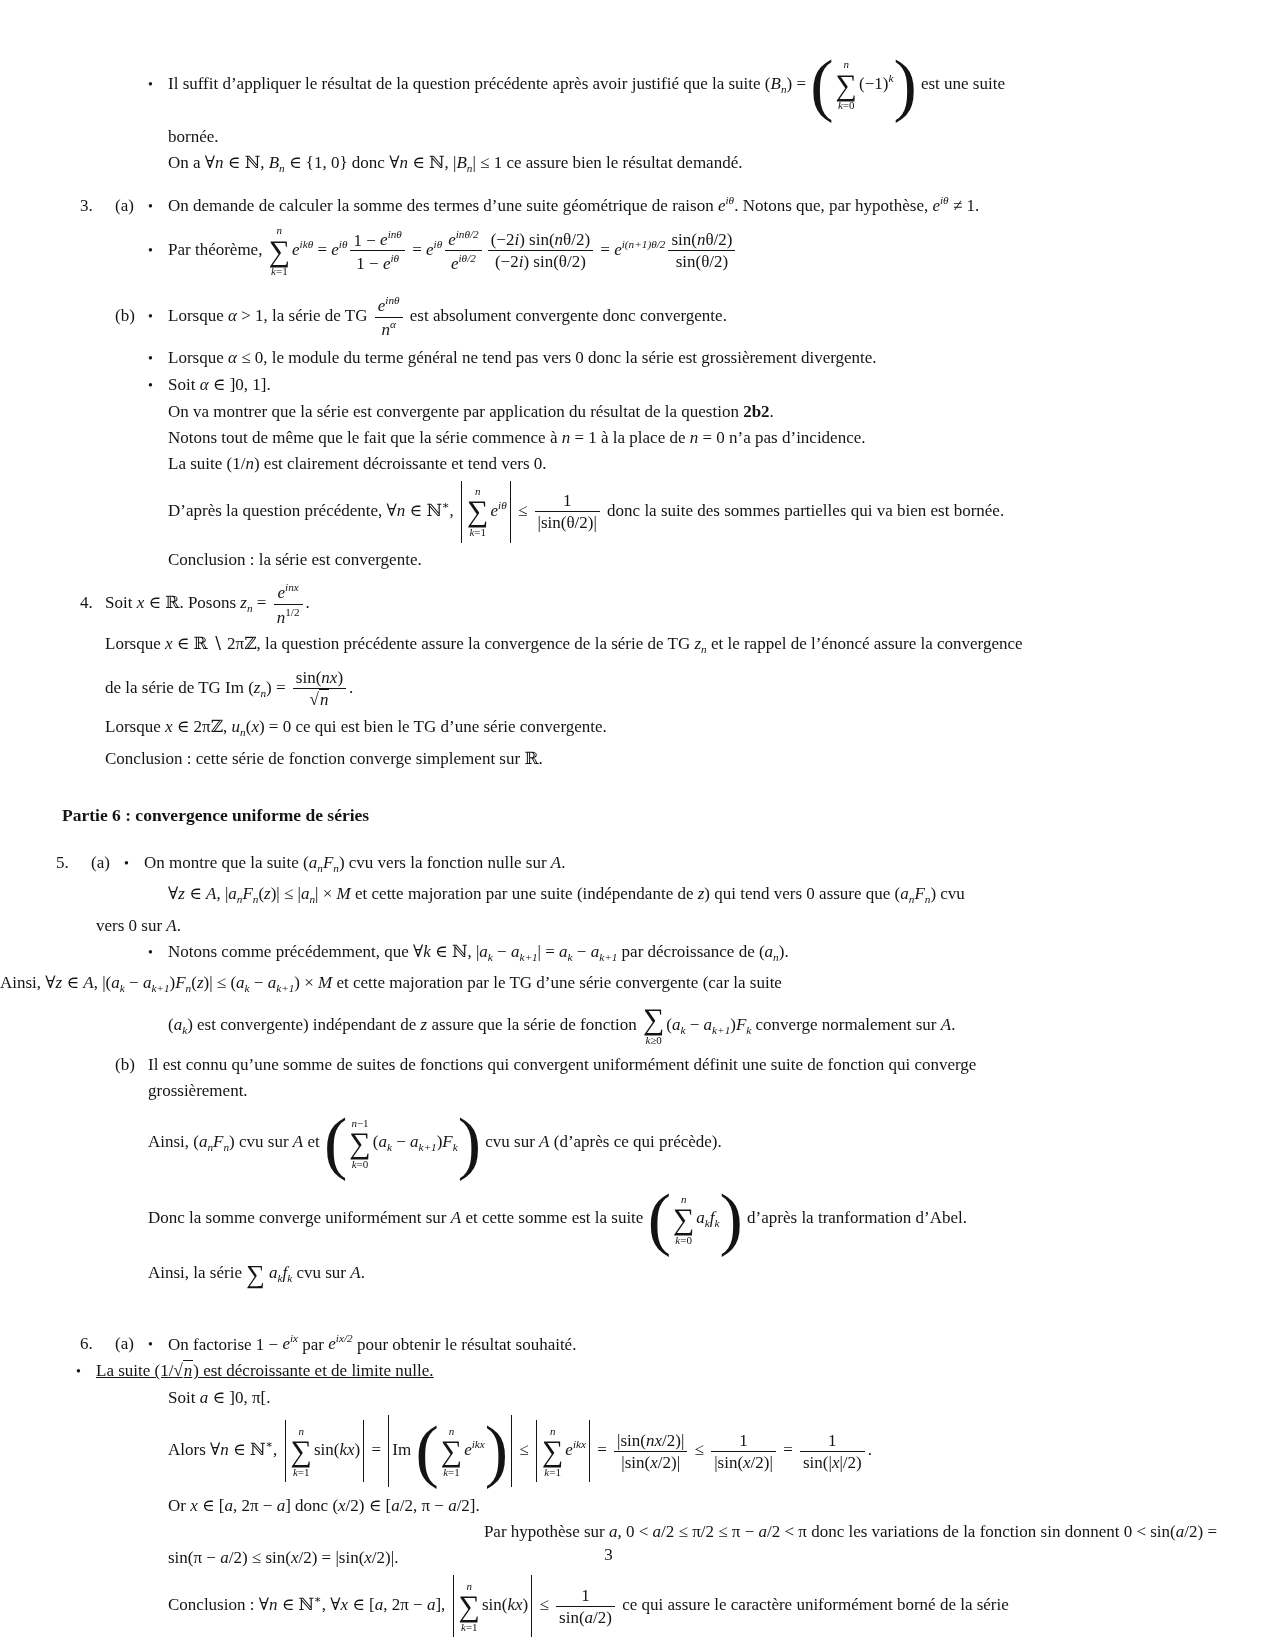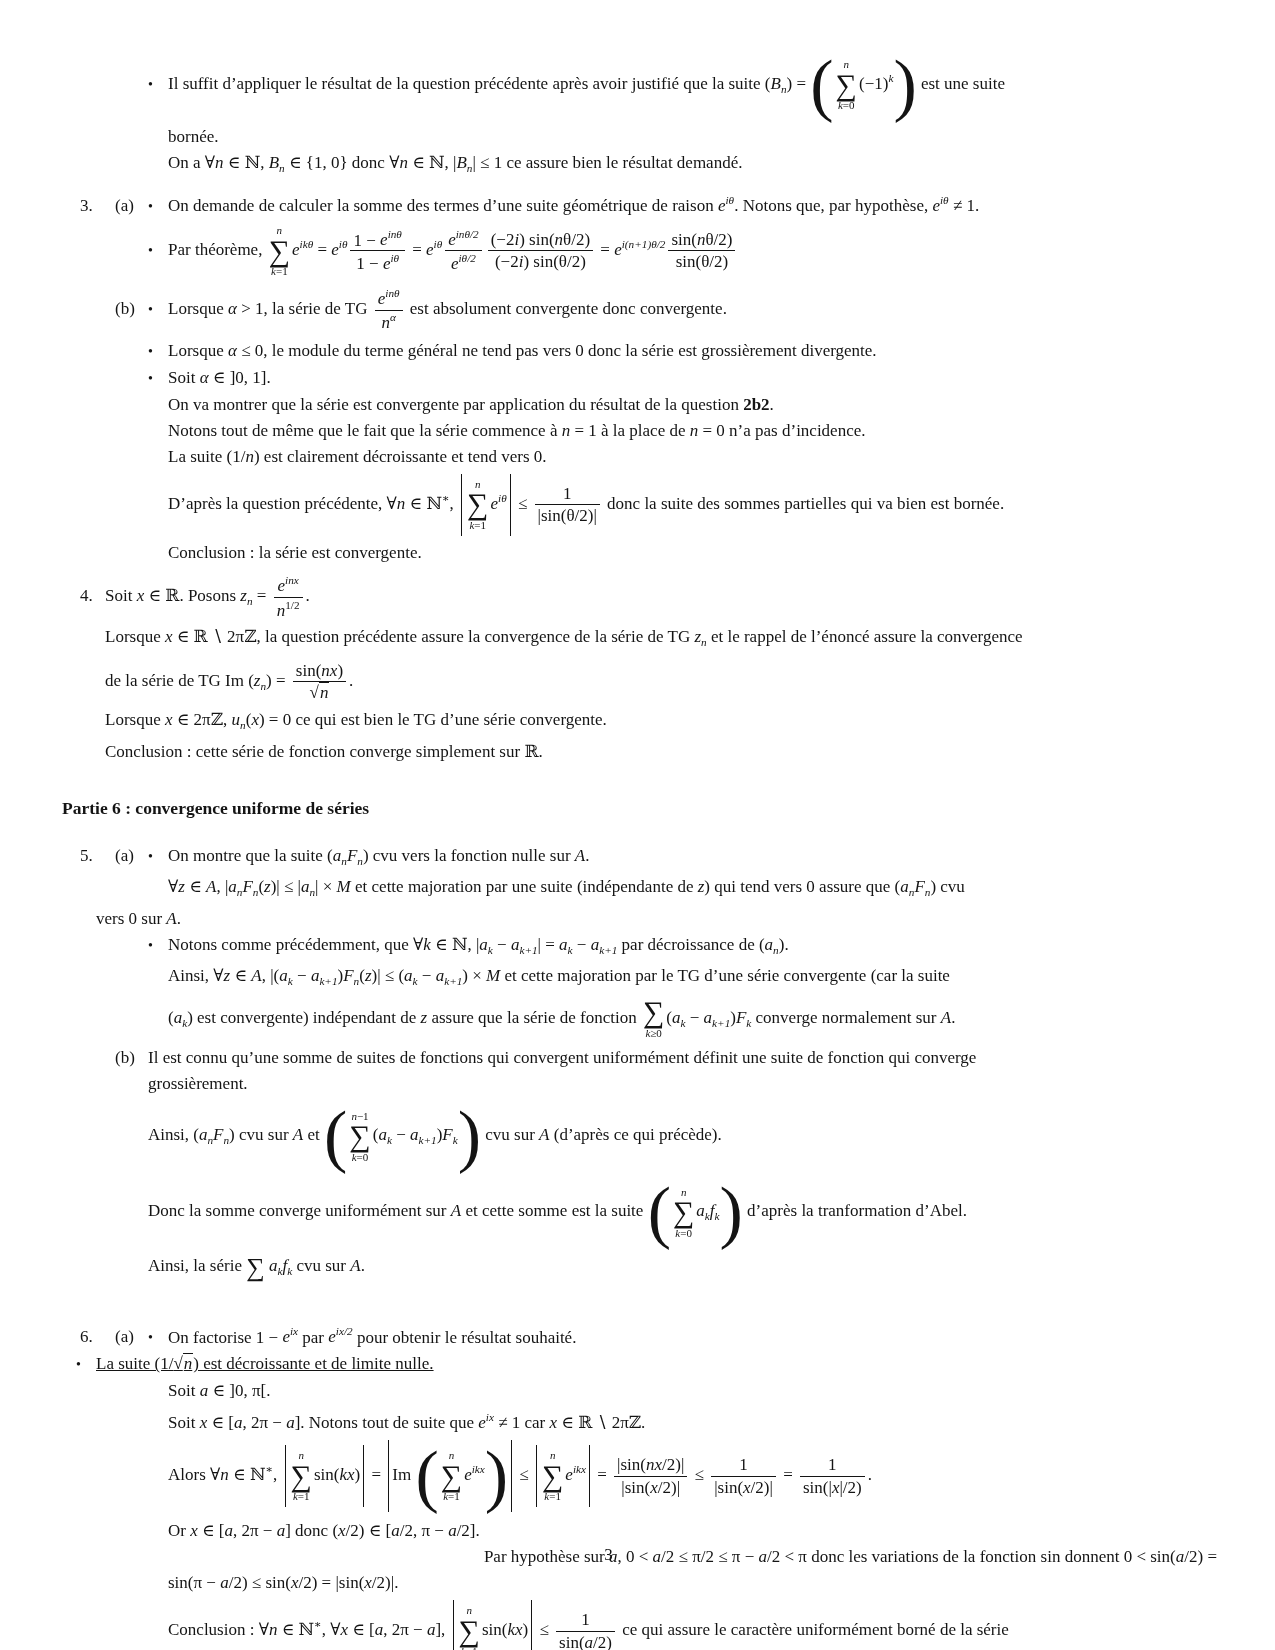--- a/index.html
+++ b/index.html
@@ -38,49 +38,48 @@
 </head>
 <body>
 
 <div class="page">
   <div>
       <div class="ln tall" style="padding-left: 148px;"><span class="blt">•</span><span class="tx">Il suffit d’appliquer le résultat de la question précédente après avoir justifié que la suite (<i>B<sub>n</sub></i>) = <span class="bp xl">(</span><span class="sm"><span class="ll"><i>n</i></span><span class="sg">∑</span><span class="ll"><i>k</i>=0</span></span>(−1)<sup><i>k</i></sup><span class="bp xl">)</span> est une suite</span></div>
       <div class="ln" style="padding-left: 168px;"><span class="tx">bornée.</span></div>
       <div class="ln" style="padding-left: 168px;"><span class="tx">On a ∀<i>n</i> ∈ ℕ, <i>B<sub>n</sub></i> ∈ {1, 0} donc ∀<i>n</i> ∈ ℕ, |<i>B<sub>n</sub></i>| ≤ 1 ce assure bien le résultat demandé.</span></div>
       <div class="ln" style="padding-left: 80px; margin-top: 6px;"><span class="num" style="width:35px">3.</span><span class="let">(a)</span><span class="blt">•</span><span class="tx">On demande de calculer la somme des termes d’une suite géométrique de raison <i>e<sup>iθ</sup></i>. Notons que, par hypothèse, <i>e<sup>iθ</sup></i> ≠ 1.</span></div>
       <div class="ln tall" style="padding-left: 148px;"><span class="blt">•</span><span class="tx">Par théorème, <span class="sm"><span class="ll"><i>n</i></span><span class="sg">∑</span><span class="ll"><i>k</i>=1</span></span><i>e<sup>ikθ</sup></i> = <i>e<sup>iθ</sup></i><span class="fr"><span class="nu">1 − <i>e<sup>inθ</sup></i></span><span class="de">1 − <i>e<sup>iθ</sup></i></span></span> = <i>e<sup>iθ</sup></i><span class="fr"><span class="nu"><i>e<sup>inθ/2</sup></i></span><span class="de"><i>e<sup>iθ/2</sup></i></span></span><span class="fr"><span class="nu">(−2<i>i</i>) sin(<i>n</i>θ/2)</span><span class="de">(−2<i>i</i>) sin(θ/2)</span></span> = <i>e<sup>i(n+1)θ/2</sup></i><span class="fr"><span class="nu">sin(<i>n</i>θ/2)</span><span class="de">sin(θ/2)</span></span></span></div>
-      <div class="ln tall" style="padding-left: 115px; margin-top: 9px;"><span class="let">(b)</span><span class="blt">•</span><span class="tx">Lorsque <i>α</i> &gt; 1, la série de TG <span class="fr"><span class="nu"><i>e<sup>inθ</sup></i></span><span class="de"><i>n<sup>α</sup></i></span></span> est absolument convergente donc convergente.</span></div>
+      <div class="ln tall" style="padding-left: 115px; margin-top: 16px;"><span class="let">(b)</span><span class="blt">•</span><span class="tx">Lorsque <i>α</i> &gt; 1, la série de TG <span class="fr"><span class="nu"><i>e<sup>inθ</sup></i></span><span class="de"><i>n<sup>α</sup></i></span></span> est absolument convergente donc convergente.</span></div>
       <div class="ln" style="padding-left: 148px;"><span class="blt">•</span><span class="tx">Lorsque <i>α</i> ≤ 0, le module du terme général ne tend pas vers 0 donc la série est grossièrement divergente.</span></div>
       <div class="ln" style="padding-left: 148px;"><span class="blt">•</span><span class="tx">Soit <i>α</i> ∈ ]0, 1].</span></div>
       <div class="ln" style="padding-left: 168px;"><span class="tx">On va montrer que la série est convergente par application du résultat de la question <b>2b2</b>.</span></div>
       <div class="ln" style="padding-left: 168px;"><span class="tx">Notons tout de même que le fait que la série commence à <i>n</i> = 1 à la place de <i>n</i> = 0 n’a pas d’incidence.</span></div>
       <div class="ln" style="padding-left: 168px;"><span class="tx">La suite (1/<i>n</i>) est clairement décroissante et tend vers 0.</span></div>
       <div class="ln tall" style="padding-left: 168px;"><span class="tx">D’après la question précédente, ∀<i>n</i> ∈ ℕ<sup>∗</sup>, <span class="vbar" style="height:62px"></span><span class="sm"><span class="ll"><i>n</i></span><span class="sg">∑</span><span class="ll"><i>k</i>=1</span></span><i>e<sup>iθ</sup></i><span class="vbar" style="height:62px"></span> ≤ <span class="fr"><span class="nu">1</span><span class="de">|sin(θ/2)|</span></span> donc la suite des sommes partielles qui va bien est bornée.</span></div>
       <div class="ln" style="padding-left: 168px;"><span class="tx">Conclusion : la série est convergente.</span></div>
       <div class="ln tall" style="padding-left: 80px; margin-top: 8px;"><span class="num" style="width:25px">4.</span><span class="tx">Soit <i>x</i> ∈ ℝ. Posons <i>z<sub>n</sub></i> = <span class="fr"><span class="nu"><i>e<sup>inx</sup></i></span><span class="de"><i>n</i><sup>1/2</sup></span></span>.</span></div>
       <div class="ln" style="padding-left: 105px;"><span class="tx">Lorsque <i>x</i> ∈ ℝ ∖ 2πℤ, la question précédente assure la convergence de la série de TG <i>z<sub>n</sub></i> et le rappel de l’énoncé assure la convergence</span></div>
       <div class="ln tall" style="padding-left: 105px;"><span class="tx">de la série de TG Im (<i>z<sub>n</sub></i>) = <span class="fr"><span class="nu">sin(<i>nx</i>)</span><span class="de"><span class="rt">√<span class="ov"><i>n</i></span></span></span></span>.</span></div>
       <div class="ln" style="padding-left: 105px;"><span class="tx">Lorsque <i>x</i> ∈ 2πℤ, <i>u<sub>n</sub></i>(<i>x</i>) = 0 ce qui est bien le TG d’une série convergente.</span></div>
       <div class="ln" style="padding-left: 105px;"><span class="tx">Conclusion : cette série de fonction converge simplement sur ℝ.</span></div>
       <div class="ln head" style="padding-left: 62px; margin-top: 30px;"><span class="tx">Partie 6 : convergence uniforme de séries</span></div>
-      <div class="ln" style="padding-left: 80px; margin-top: 22px;"><span class="num" style="width:35px">5.</span><span class="let">(a)</span><span class="blt">•</span><span class="tx">On montre que la suite (<i>a<sub>n</sub>F<sub>n</sub></i>) cvu vers la fonction nulle sur <i>A</i>.</span></div>
+      <div class="ln" style="padding-left: 56px; margin-top: 22px;"><span class="num" style="width:35px">5.</span><span class="let">(a)</span><span class="blt">•</span><span class="tx">On montre que la suite (<i>a<sub>n</sub>F<sub>n</sub></i>) cvu vers la fonction nulle sur <i>A</i>.</span></div>
       <div class="ln" style="padding-left: 168px;"><span class="tx">∀<i>z</i> ∈ <i>A</i>, |<i>a<sub>n</sub>F<sub>n</sub></i>(<i>z</i>)| ≤ |<i>a<sub>n</sub></i>| × <i>M</i> et cette majoration par une suite (indépendante de <i>z</i>) qui tend vers 0 assure que (<i>a<sub>n</sub>F<sub>n</sub></i>) cvu</span></div>
       <div class="ln" style="padding-left: 96px;"><span class="tx">vers 0 sur <i>A</i>.</span></div>
       <div class="ln" style="padding-left: 148px;"><span class="blt">•</span><span class="tx">Notons comme précédemment, que ∀<i>k</i> ∈ ℕ, |<i>a<sub>k</sub></i> − <i>a<sub>k+1</sub></i>| = <i>a<sub>k</sub></i> − <i>a<sub>k+1</sub></i> par décroissance de (<i>a<sub>n</sub></i>).</span></div>
-      <div class="ln" style="padding-left: 168px;"><span class="tx">Ainsi, ∀<i>z</i> ∈ <i>A</i>, |(<i>a<sub>k</sub></i> − <i>a<sub>k+1</sub></i>)<i>F<sub>n</sub></i>(<i>z</i>)| ≤ (<i>a<sub>k</sub></i> − <i>a<sub>k+1</sub></i>) × <i>M</i> et cette majoration par le TG d’une série convergente (car la suite</span></div>
+      <div class="ln" style=""><span class="tx">Ainsi, ∀<i>z</i> ∈ <i>A</i>, |(<i>a<sub>k</sub></i> − <i>a<sub>k+1</sub></i>)<i>F<sub>n</sub></i>(<i>z</i>)| ≤ (<i>a<sub>k</sub></i> − <i>a<sub>k+1</sub></i>) × <i>M</i> et cette majoration par le TG d’une série convergente (car la suite</span></div>
       <div class="ln tall" style="padding-left: 168px;"><span class="tx">(<i>a<sub>k</sub></i>) est convergente) indépendant de <i>z</i> assure que la série de fonction <span class="sm"><span class="sg">∑</span><span class="ll"><i>k</i>≥0</span></span>(<i>a<sub>k</sub></i> − <i>a<sub>k+1</sub></i>)<i>F<sub>k</sub></i> converge normalement sur <i>A</i>.</span></div>
       <div class="ln" style="padding-left: 115px; margin-top: 6px;"><span class="let">(b)</span><span class="tx">Il est connu qu’une somme de suites de fonctions qui convergent uniformément définit une suite de fonction qui converge</span></div>
       <div class="ln" style="padding-left: 148px;"><span class="tx">grossièrement.</span></div>
       <div class="ln tall" style="padding-left: 148px;"><span class="tx">Ainsi, (<i>a<sub>n</sub>F<sub>n</sub></i>) cvu sur <i>A</i> et <span class="bp xl">(</span><span class="sm"><span class="ll"><i>n</i>−1</span><span class="sg">∑</span><span class="ll"><i>k</i>=0</span></span>(<i>a<sub>k</sub></i> − <i>a<sub>k+1</sub></i>)<i>F<sub>k</sub></i><span class="bp xl">)</span> cvu sur <i>A</i> (d’après ce qui précède).</span></div>
       <div class="ln tall" style="padding-left: 148px; margin-top: 6px;"><span class="tx">Donc la somme converge uniformément sur <i>A</i> et cette somme est la suite <span class="bp xl">(</span><span class="sm"><span class="ll"><i>n</i></span><span class="sg">∑</span><span class="ll"><i>k</i>=0</span></span><i>a<sub>k</sub>f<sub>k</sub></i><span class="bp xl">)</span> d’après la tranformation d’Abel.</span></div>
       <div class="ln tall" style="padding-left: 148px; margin-top: 6px;"><span class="tx">Ainsi, la série <span class="lsg">∑</span> <i>a<sub>k</sub>f<sub>k</sub></i> cvu sur <i>A</i>.</span></div>
       <div class="ln" style="padding-left: 80px; margin-top: 34px;"><span class="num" style="width:35px">6.</span><span class="let">(a)</span><span class="blt">•</span><span class="tx">On factorise 1 − <i>e<sup>ix</sup></i> par <i>e<sup>ix/2</sup></i> pour obtenir le résultat souhaité.</span></div>
       <div class="ln" style="padding-left: 76px; text-decoration: underline;"><span class="blt">•</span><span class="tx">La suite (1/<span class="rt">√<span class="ov"><i>n</i></span></span>) est décroissante et de limite nulle.</span></div>
       <div class="ln" style="padding-left: 168px;"><span class="tx">Soit <i>a</i> ∈ ]0, π[.</span></div>
-      <div class="ln" style="padding-left: 168px;"><span class="tx">Soit <i>x</i> ∈ [<i>a</i>, 2π − <i>a</i>]. Notons tout de suite que <i>e<sup>ix</sup></i> ≠ 1 car <i>x</i> ∈ ℝ ∖ 2πℤ.</span></div>
       <div class="ln tall" style="padding-left: 168px;"><span class="tx">Alors ∀<i>n</i> ∈ ℕ<sup>∗</sup>, <span class="vbar" style="height:62px"></span><span class="sm"><span class="ll"><i>n</i></span><span class="sg">∑</span><span class="ll"><i>k</i>=1</span></span>sin(<i>kx</i>)<span class="vbar" style="height:62px"></span> = <span class="vbar" style="height:72px"></span>Im <span class="bp xl">(</span><span class="sm"><span class="ll"><i>n</i></span><span class="sg">∑</span><span class="ll"><i>k</i>=1</span></span><i>e<sup>ikx</sup></i><span class="bp xl">)</span><span class="vbar" style="height:72px"></span> ≤ <span class="vbar" style="height:62px"></span><span class="sm"><span class="ll"><i>n</i></span><span class="sg">∑</span><span class="ll"><i>k</i>=1</span></span><i>e<sup>ikx</sup></i><span class="vbar" style="height:62px"></span> = <span class="fr"><span class="nu">|sin(<i>nx</i>/2)|</span><span class="de">|sin(<i>x</i>/2)|</span></span> ≤ <span class="fr"><span class="nu">1</span><span class="de">|sin(<i>x</i>/2)|</span></span> = <span class="fr"><span class="nu">1</span><span class="de">sin(|<i>x</i>|/2)</span></span>.</span></div>
       <div class="ln" style="padding-left: 168px; margin-top: 6px;"><span class="tx">Or <i>x</i> ∈ [<i>a</i>, 2π − <i>a</i>] donc (<i>x</i>/2) ∈ [<i>a</i>/2, π − <i>a</i>/2].</span></div>
       <div class="ln" style="padding-left: 80px; text-align: right;"><span class="tx">Par hypothèse sur <i>a</i>, 0 &lt; <i>a</i>/2 ≤ π/2 ≤ π − <i>a</i>/2 &lt; π donc les variations de la fonction sin donnent 0 &lt; sin(<i>a</i>/2) =</span></div>
       <div class="ln" style="padding-left: 168px;"><span class="tx">sin(π − <i>a</i>/2) ≤ sin(<i>x</i>/2) = |sin(<i>x</i>/2)|.</span></div>
       <div class="ln tall" style="padding-left: 168px; margin-top: 4px;"><span class="tx">Conclusion : ∀<i>n</i> ∈ ℕ<sup>∗</sup>, ∀<i>x</i> ∈ [<i>a</i>, 2π − <i>a</i>], <span class="vbar" style="height:62px"></span><span class="sm"><span class="ll"><i>n</i></span><span class="sg">∑</span><span class="ll"><i>k</i>=1</span></span>sin(<i>kx</i>)<span class="vbar" style="height:62px"></span> ≤ <span class="fr"><span class="nu">1</span><span class="de">sin(<i>a</i>/2)</span></span> ce qui assure le caractère uniformément borné de la série</span></div>
     </div>
   <div class="pageno">3</div>
 </div>
 
 </body></html>

